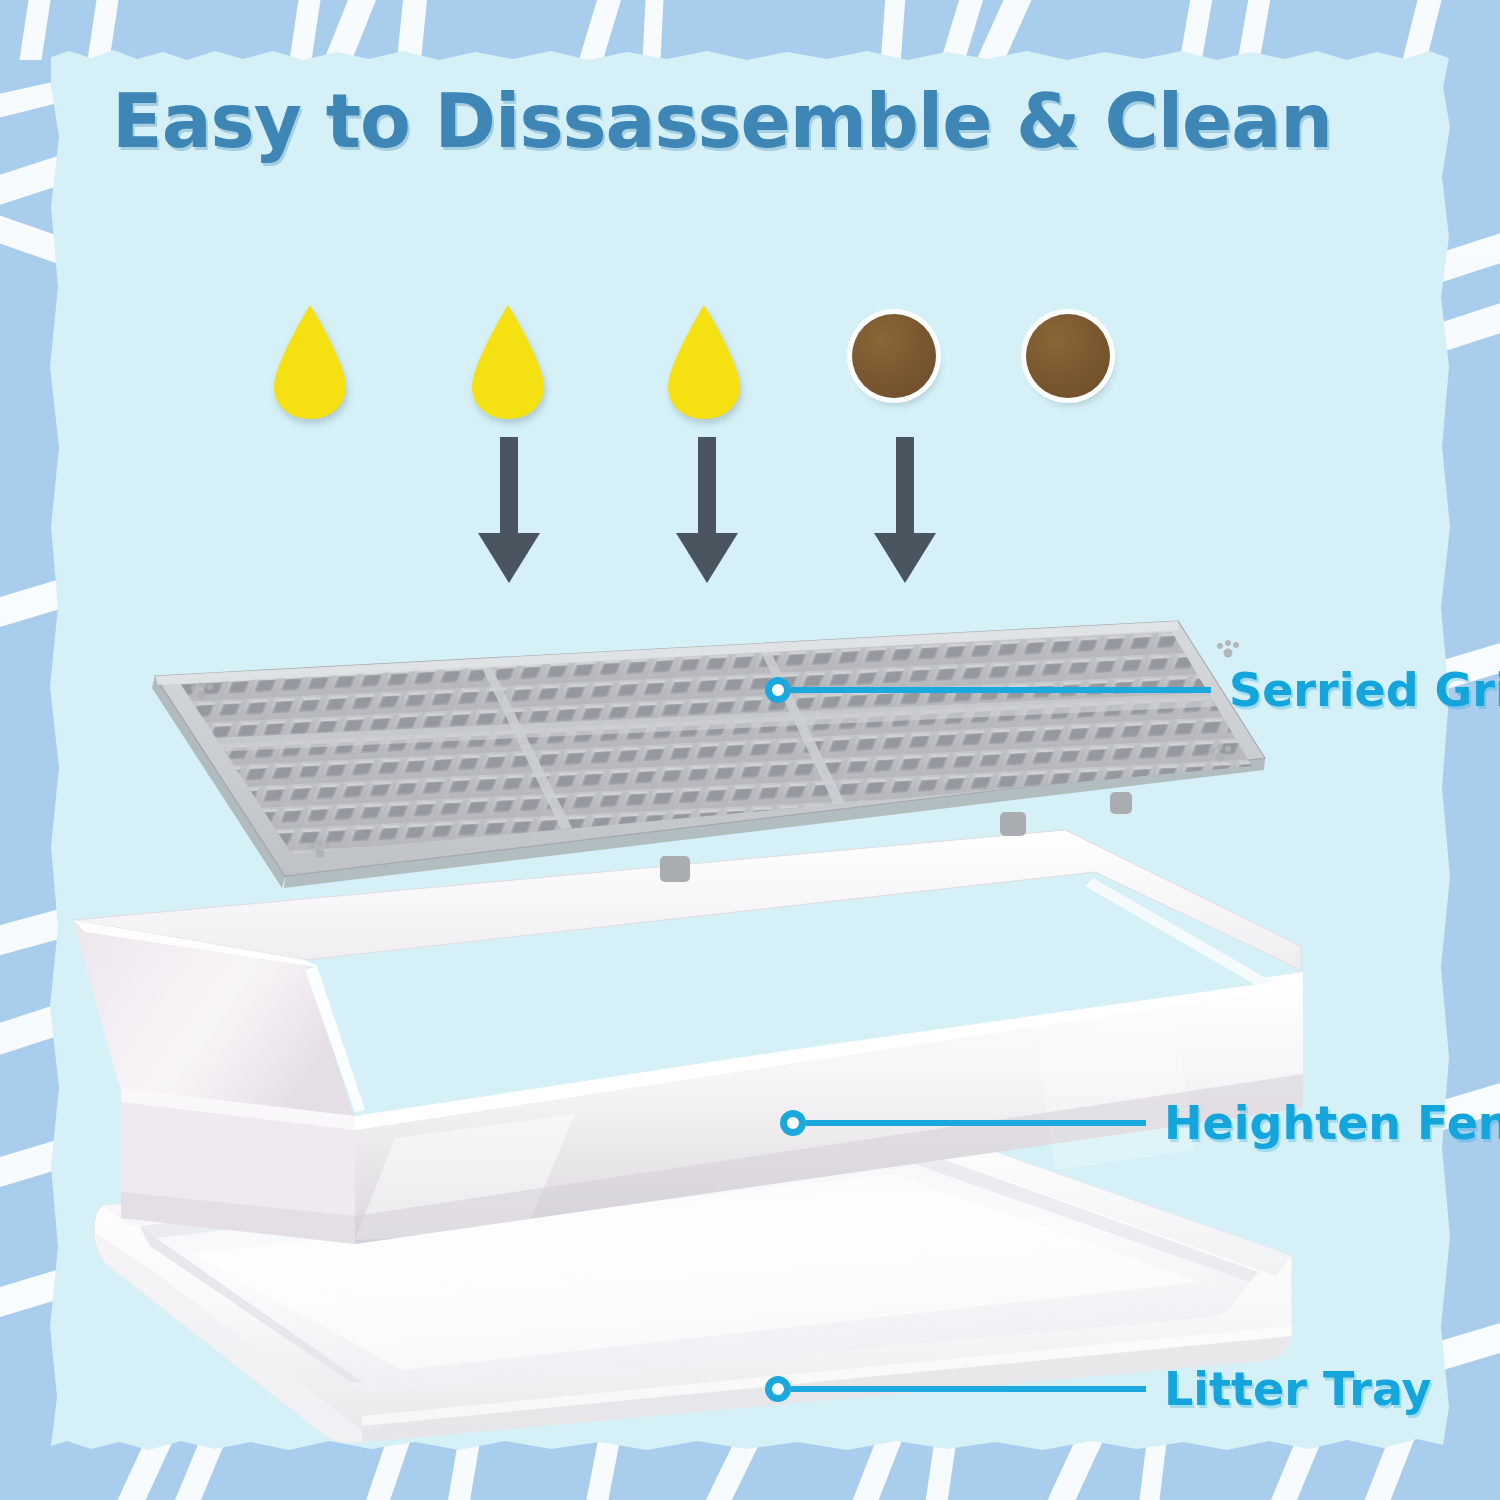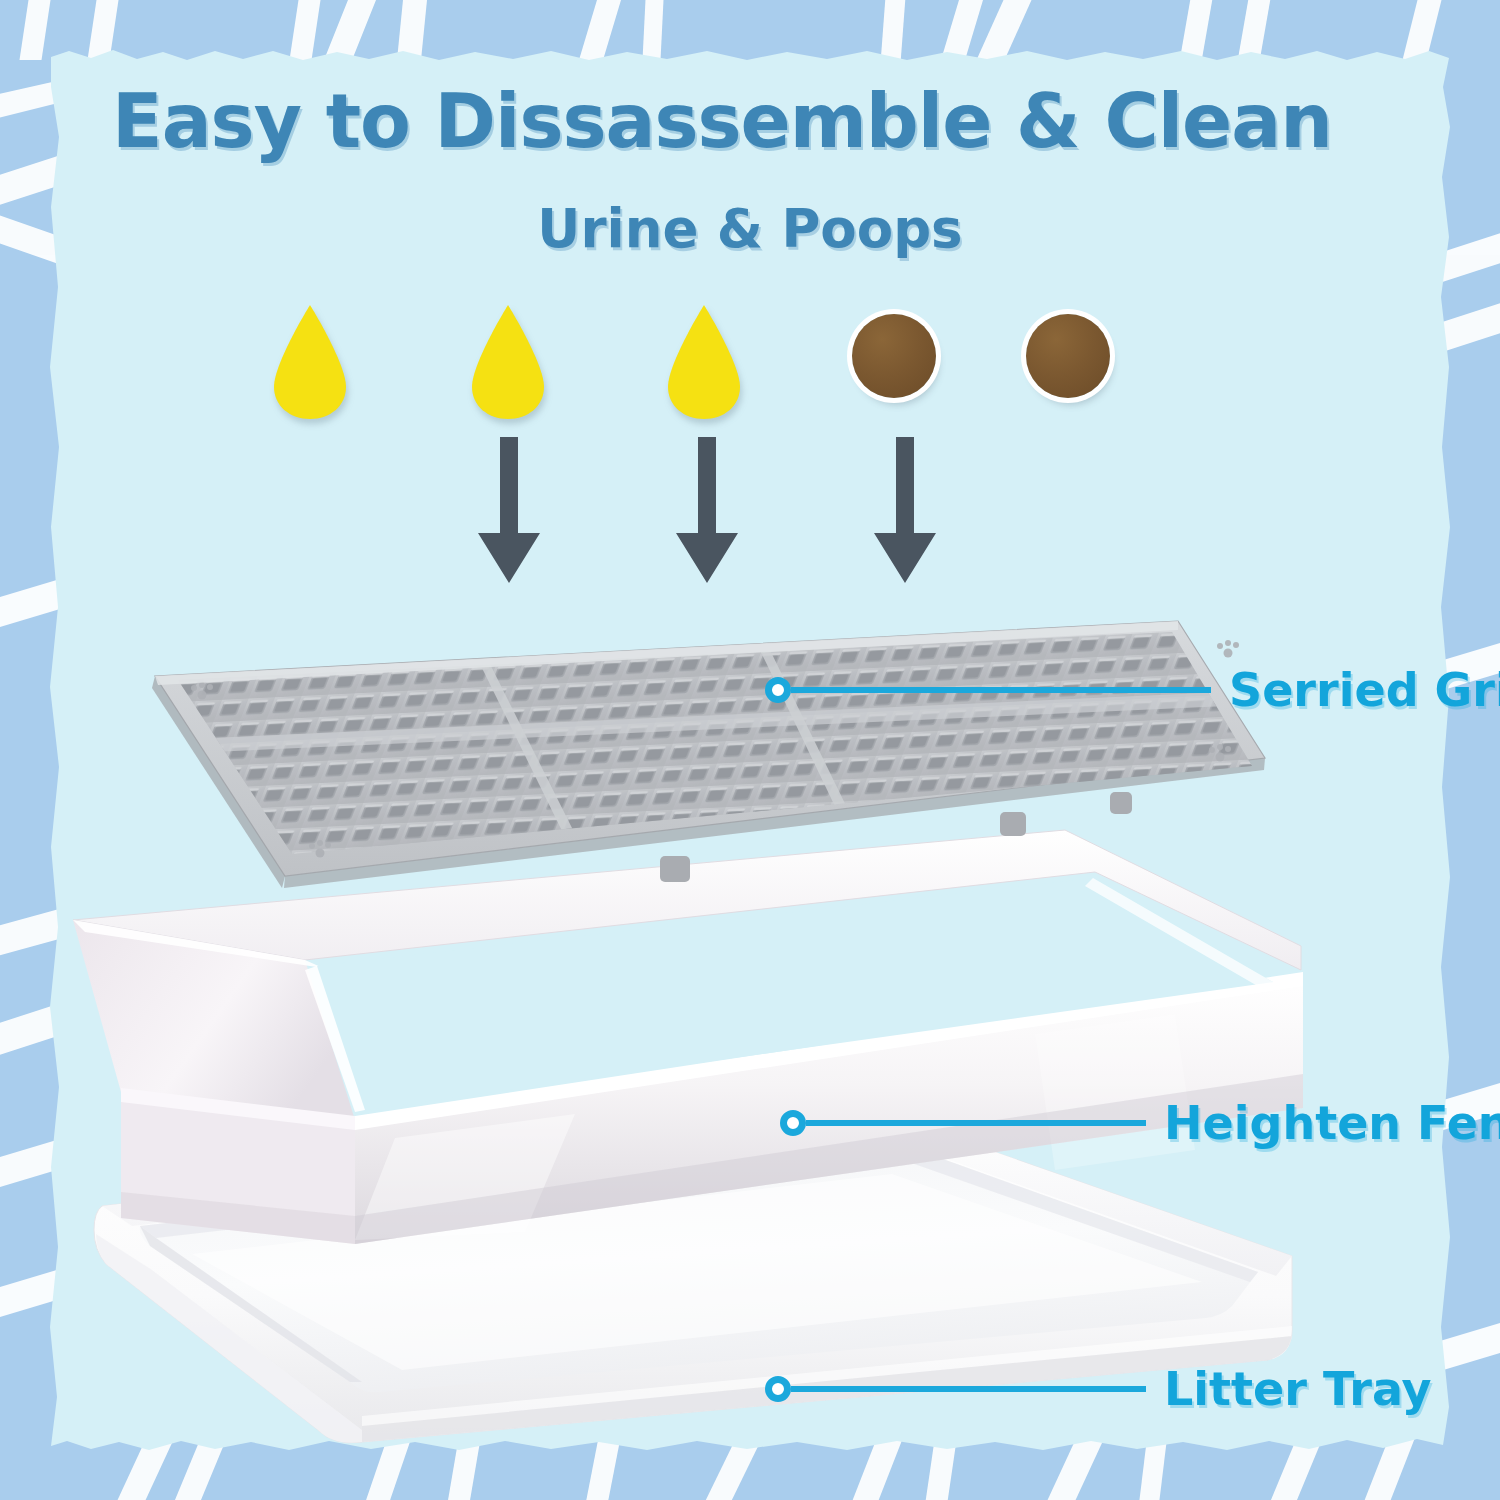--- a/index.html
+++ b/index.html
@@ -171,21 +171,20 @@
       L1370,1392 L1336,1401 L1300,1393 L1262,1402 L1222,1394 L1180,1403 L1136,1395
       L1090,1402 L1044,1394 L996,1403 L948,1395 L900,1402 L850,1394 L800,1403
       L750,1395 L700,1402 L650,1394 L600,1403 L552,1395 L504,1402 L458,1394
       L412,1403 L368,1395 L324,1402 L282,1394 L242,1403 L204,1395 L168,1402
       L134,1394 L102,1403 L72,1395 L44,1402 L20,1394 L4,1399
       L10,1350 L3,1280 L11,1200 L4,1120 L12,1040 L3,960 L11,880 L4,800 L12,720
       L3,640 L11,560 L4,480 L12,400 L3,320 L11,240 L4,160 L12,90 L4,40 Z"></path>
   </svg>
 
   <div class="headline">Easy to Dissassemble &amp; Clean</div>
-  <div class="subhead">Urine &amp; Poops</div>
 
   <div class="drop" style="left:268px;top:303px;">
     <svg viewBox="0 0 84 118">
         <path d="M42 2 C42 2 78 60 78 84 C78 103 62 116 42 116 C22 116 6 103 6 84 C6 60 42 2 42 2 Z" fill="#F5E112"></path>
       </svg>
   </div>
   <div class="drop" style="left:466px;top:303px;">
     <svg viewBox="0 0 84 118">
         <path d="M42 2 C42 2 78 60 78 84 C78 103 62 116 42 116 C22 116 6 103 6 84 C6 60 42 2 42 2 Z" fill="#F5E112"></path>
       </svg>

